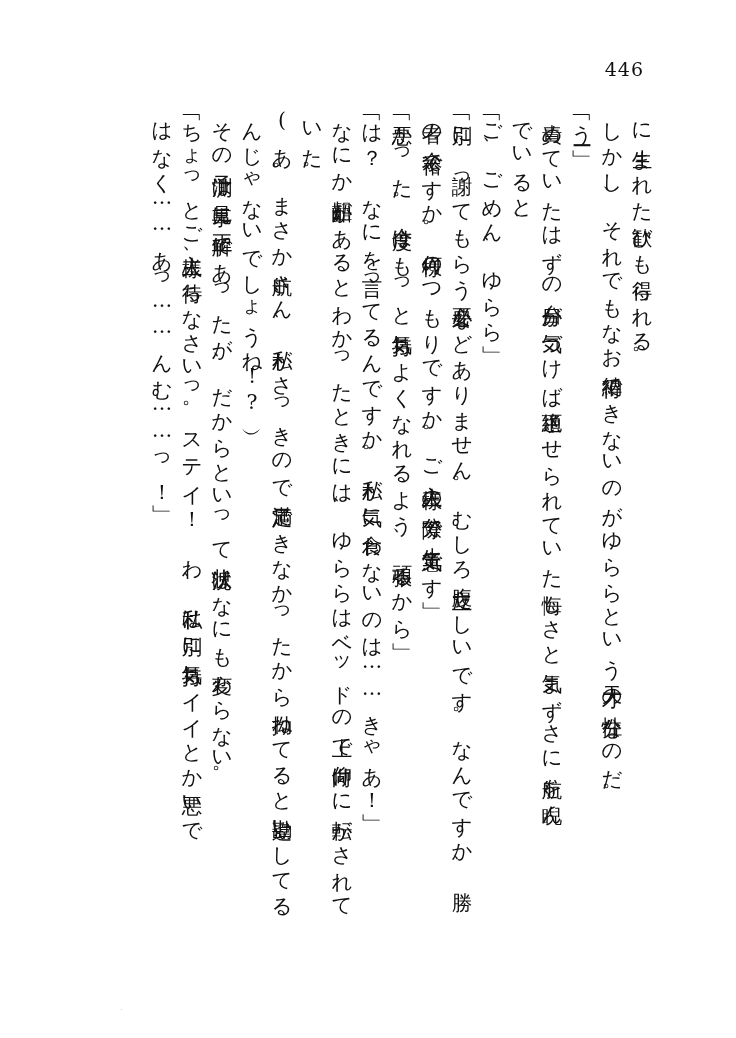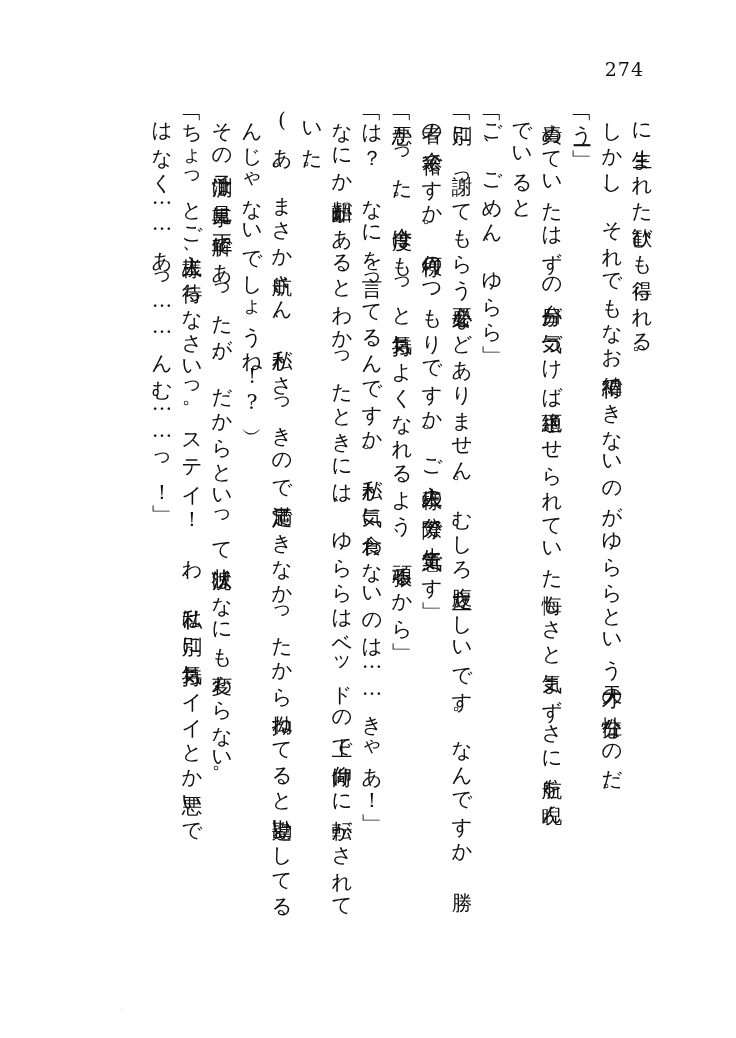--- a/index.html
+++ b/index.html
@@ -68,21 +68,21 @@
     bottom: 26px;
     font-size: 9px;
     color: #d9d9d9;
   }
 </style>
 </head>
 <body>
 
 <div class="page">
 
-  <div class="page-number">274</div>
+  <div class="page-number">446</div>
 
   <div class="vtext" id="vtext">
       <div class="vline">に生まれた歓びも得られる。</div>
       <div class="vline">しかし、それでもなお納得できないのがゆららという天才の性分なのだ。</div>
       <div class="vline">「うー」</div>
       <div class="vline">責めていたはずの自分が気づけば絶頂させられていた悔しさと気まずさに航を睨ん</div>
       <div class="vline">でいると、</div>
       <div class="vline">「ご、ごめん、ゆらら」</div>
       <div class="vline">「別に、謝ってもらう必要などありません。むしろ腹立たしいです。なんですか、勝</div>
       <div class="vline">者の余裕ですか。何様のつもりですか。ご主人様の分際で生意気です」</div>

